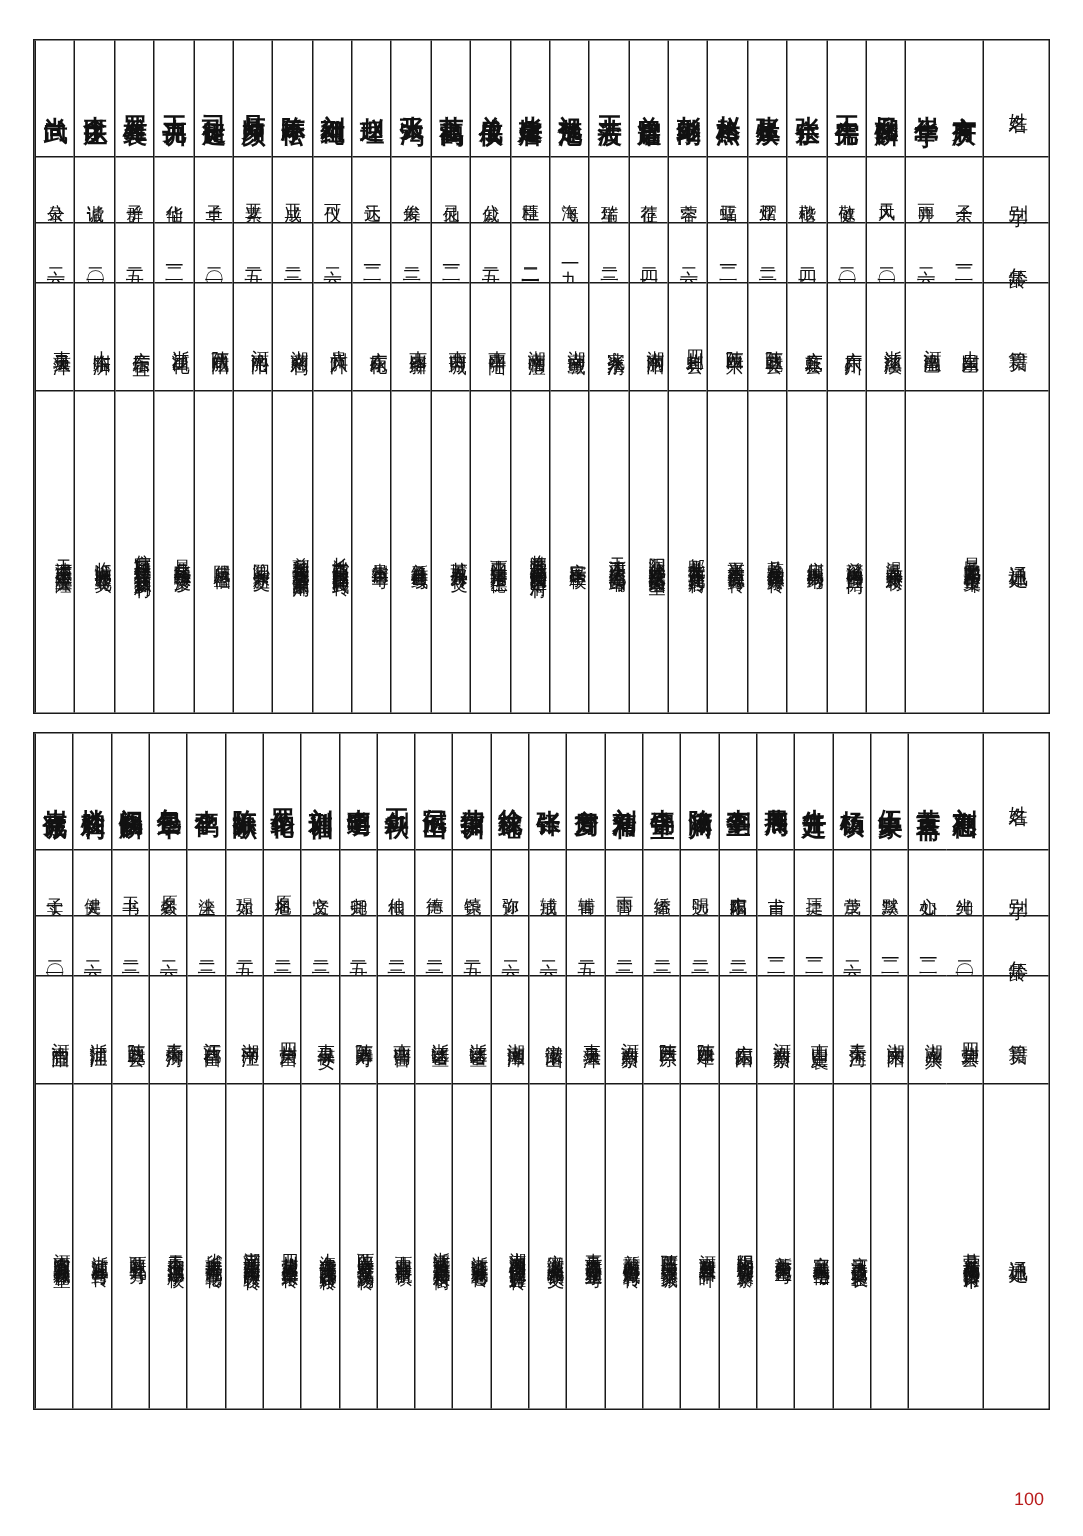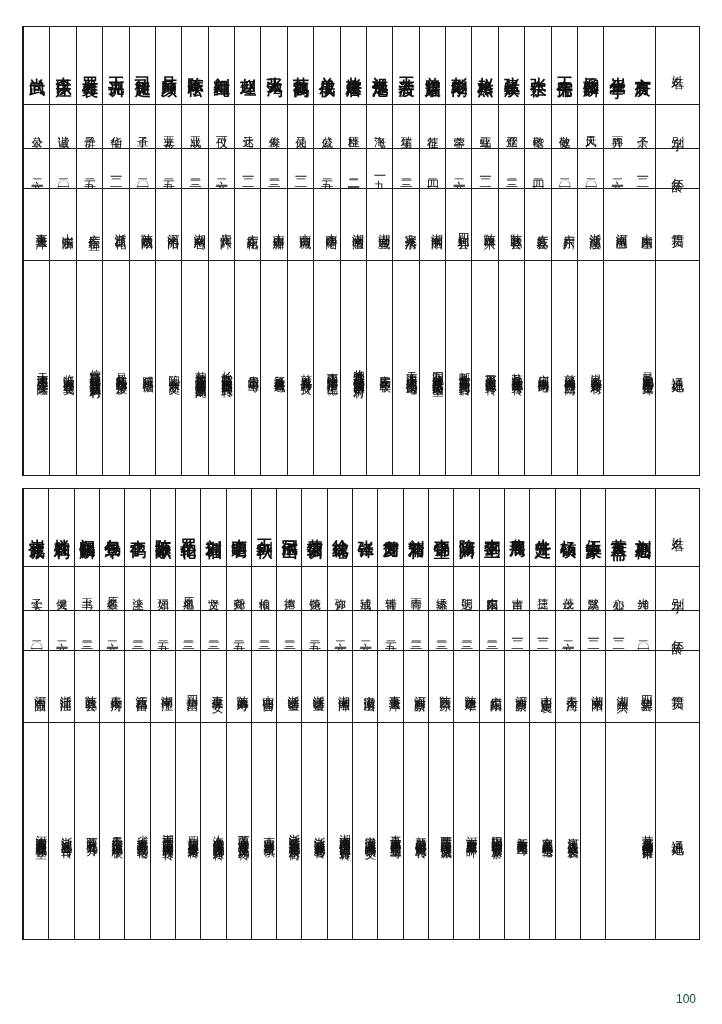--- a/index.html
+++ b/index.html
@@ -121,21 +121,21 @@
     line-height: 1.35;
     align-items: flex-start;
     padding-top: 6px;
   }
 
   .pagenum {
     position: absolute;
     right: 26px;
     bottom: 18px;
     font-size: 12px;
-    color: #14532d;
+    color: #b91c1c;
     font-family: "Liberation Sans", sans-serif;
   }
 </style>
 </head>
 <body>
 
 <div class="page">
 
   <div class="roster first">
     <div class="hdr-col">

